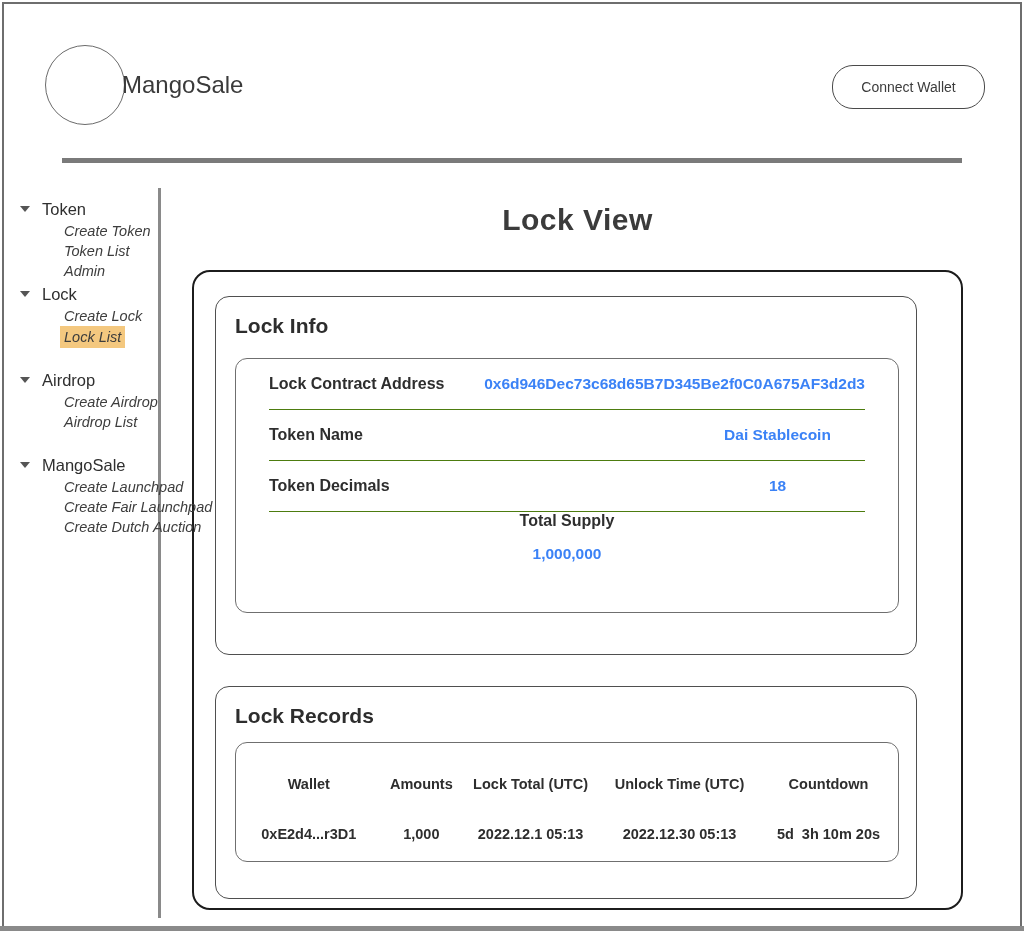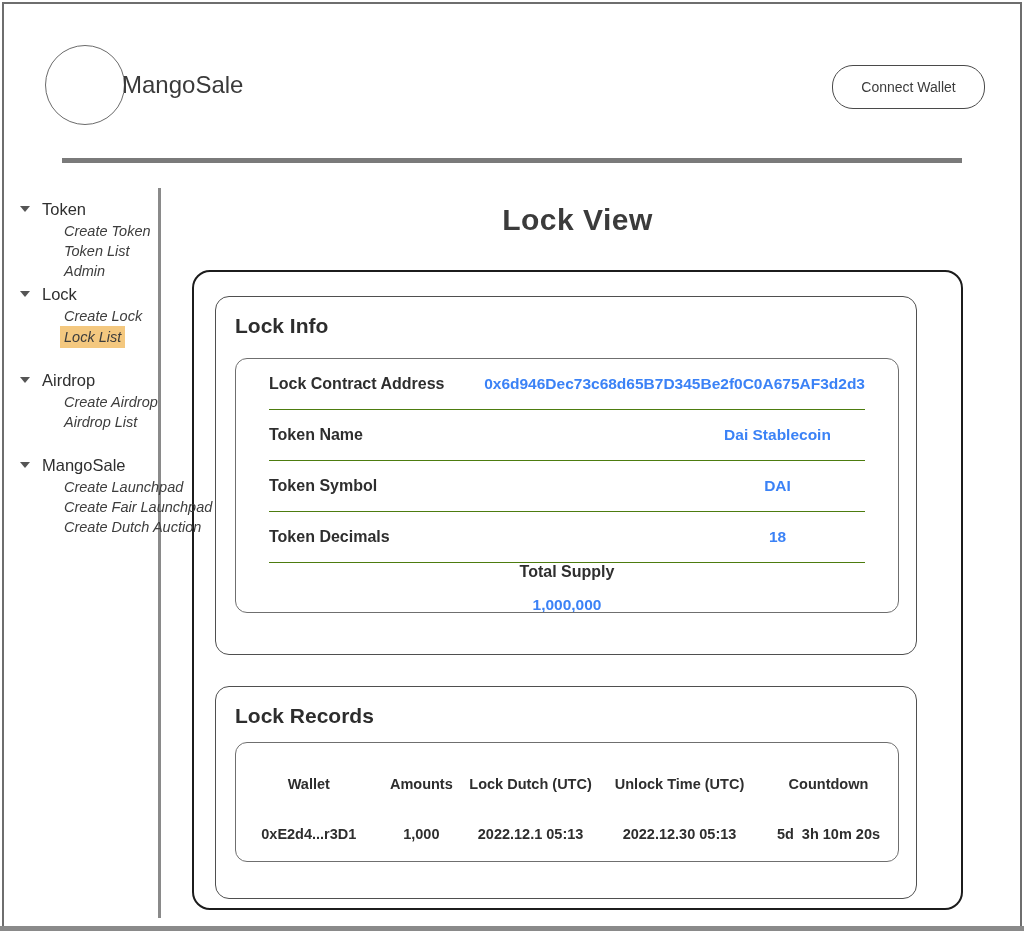--- a/index.html
+++ b/index.html
@@ -120,41 +120,37 @@
       <div class="info-rows">
         <div class="info-row">
           <span class="info-label">Lock Contract Address</span>
           <span class="info-value" style="min-width:0;">0x6d946Dec73c68d65B7D345Be2f0C0A675AF3d2d3</span>
         </div>
         <div class="info-row">
           <span class="info-label">Token Name</span>
           <span class="info-value">Dai Stablecoin</span>
         </div>
         <div class="info-row">
-          <span class="info-label">Token Symbol</span>
-          <span class="info-value">DAI</span>
-        </div>
-        <div class="info-row">
           <span class="info-label">Token Decimals</span>
           <span class="info-value">18</span>
         </div>
         <div class="info-row">
           <span class="info-label">Total Supply</span>
           <span class="info-value">1,000,000</span>
         </div>
       </div>
     </section>
 
     <section class="card card-records">
       <div class="card-title">Lock Records</div>
       <div class="records-box">
         <div class="rec-row rec-head">
           <div class="rec-cell c0">Wallet</div>
           <div class="rec-cell c1">Amounts</div>
-          <div class="rec-cell c2">Lock Dutch (UTC)</div>
+          <div class="rec-cell c2">Lock Total (UTC)</div>
           <div class="rec-cell c3">Unlock Time (UTC)</div>
           <div class="rec-cell c4">Countdown</div>
         </div>
         <div class="rec-row rec-data">
           <div class="rec-cell c0">0xE2d4...r3D1</div>
           <div class="rec-cell c1">1,000</div>
           <div class="rec-cell c2">2022.12.1 05:13</div>
           <div class="rec-cell c3">2022.12.30 05:13</div>
           <div class="rec-cell c4">5d  3h 10m 20s</div>
         </div>

